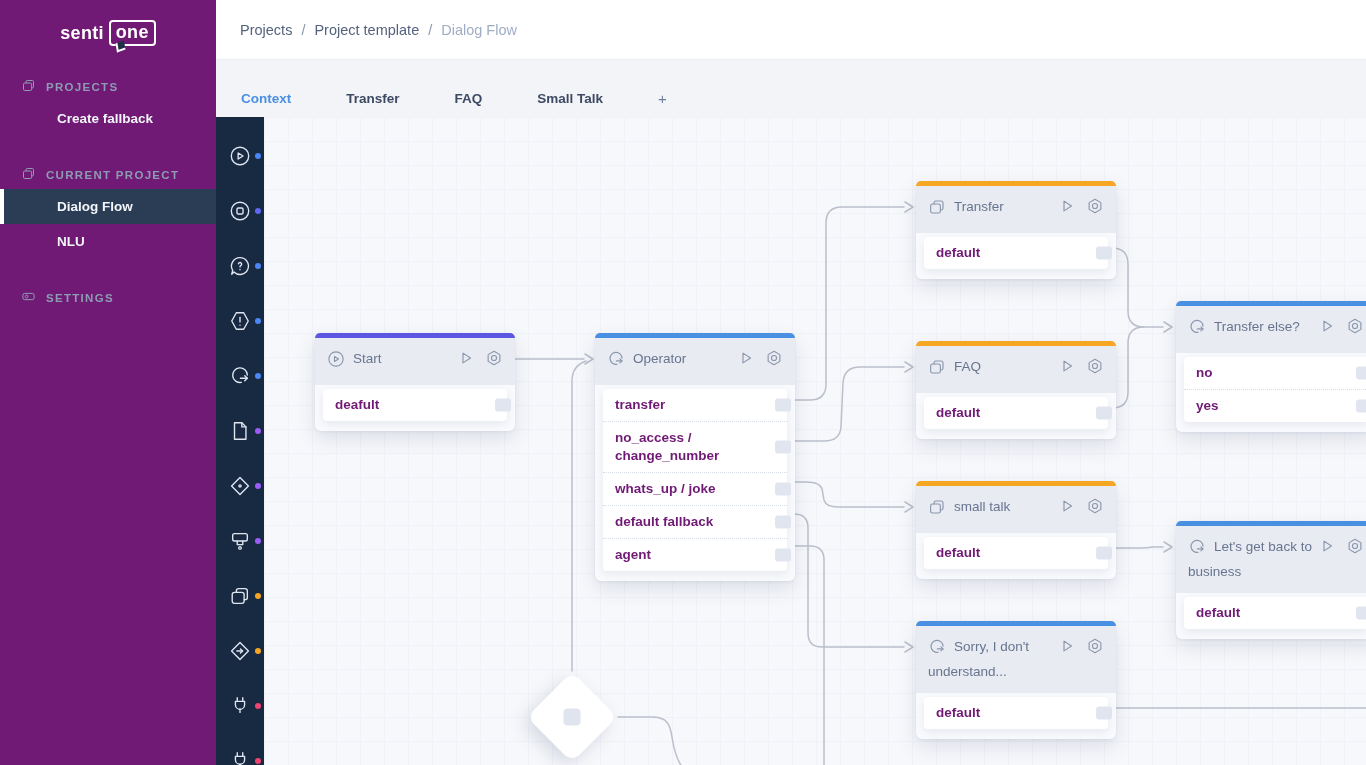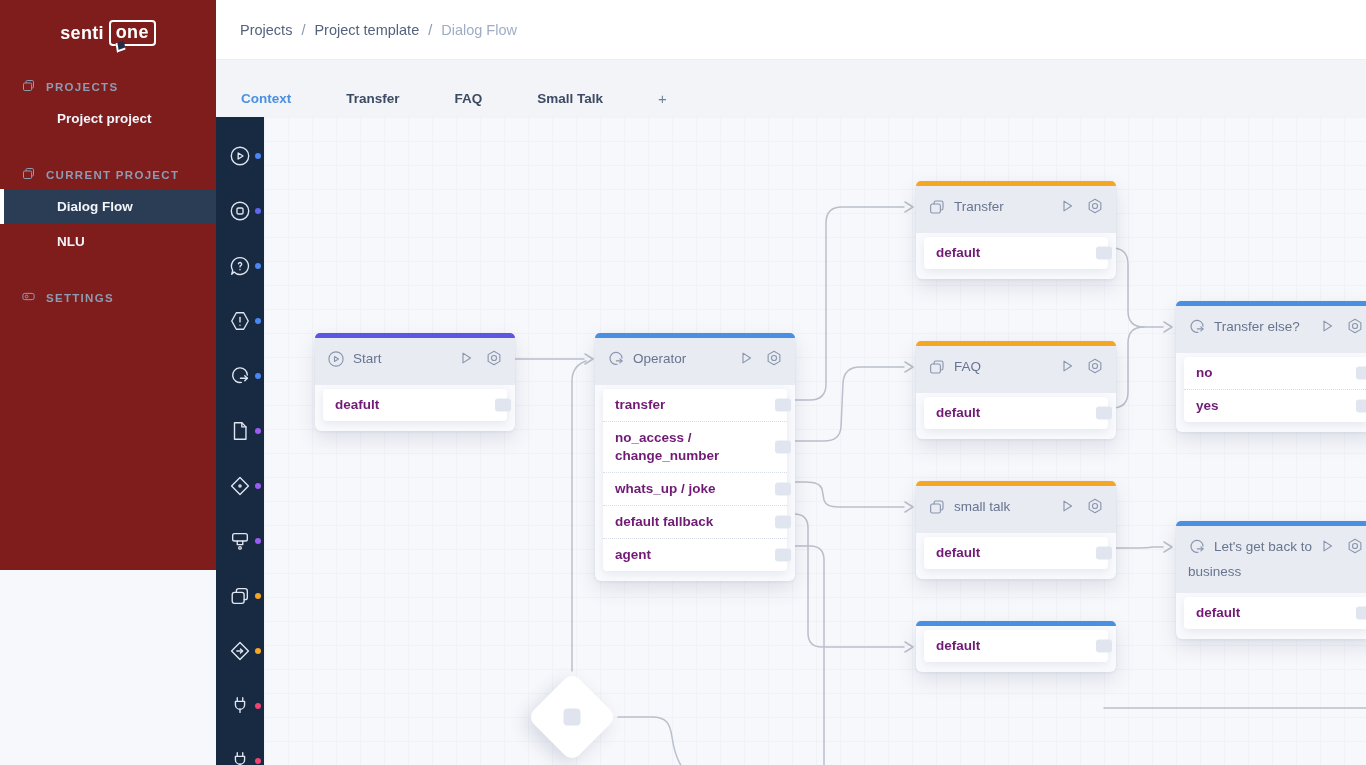--- a/index.html
+++ b/index.html
@@ -1,21 +1,21 @@
 <!DOCTYPE html>
 <html><head>
 <meta charset="utf-8">
 <style>
   * { margin:0; padding:0; box-sizing:border-box; }
   html,body { width:1366px; height:765px; overflow:hidden;
     font-family:"Liberation Sans", sans-serif; background:#f7f8fb; }
 
   
-  .sidebar { position:absolute; left:0; top:0; width:216px; height:570px;
-    background:#7f1d1d; color:#fff; z-index:5; }
+  .sidebar { position:absolute; left:0; top:0; width:216px; height:765px;
+    background:#701a75; color:#fff; z-index:5; }
   .logo { display:flex; justify-content:center; align-items:center; gap:2px;
     margin-top:18px; height:30px; font-size:18px; letter-spacing:.3px; }
   .logo-senti { font-weight:600; color:#fff; }
   .logo-one { position:relative; font-weight:700; border:2px solid #fff;
     border-radius:4px; padding:0 5px 1px; margin-left:3px; }
   .logo-one::after { content:""; position:absolute; left:5px; bottom:-7px;
     width:7px; height:7px; background:#1f3048; border-left:2px solid #fff;
     border-bottom:2px solid #fff; transform:rotate(-20deg) skewX(-10deg); }
   .nav-section { margin-top:24px; }
   .nav-head { display:flex; align-items:center; gap:10px; padding:6px 0 6px 21px;
@@ -99,21 +99,21 @@
   <div class="nav-section">
     <div class="nav-head">
       <span>
         <svg width="15" height="15" viewBox="0 0 24 24">
             <rect x="4" y="8" width="13" height="12" rx="2"></rect>
             <path d="M8 8V6a2 2 0 0 1 2-2h8a2 2 0 0 1 2 2v8a2 2 0 0 1-2 2h-1"></path>
           </svg>
       </span>
       <span>PROJECTS</span>
     </div>
-    <div class="nav-item">Project project</div>
+    <div class="nav-item">Create fallback</div>
   </div>
 
   <div class="nav-section">
     <div class="nav-head">
       <span>
         <svg width="15" height="15" viewBox="0 0 24 24">
             <rect x="4" y="8" width="13" height="12" rx="2"></rect>
             <path d="M8 8V6a2 2 0 0 1 2-2h8a2 2 0 0 1 2 2v8a2 2 0 0 1-2 2h-1"></path>
           </svg>
       </span>
@@ -431,20 +431,36 @@
       <div class="row">
             <span>default</span>
             <span class="port"></span>
           </div>
     </div>
       </div>
   </div>
 
   <div class="node" style="left:652px;top:504px">
     <div class="accent" style="background: rgb(74, 144, 226);"></div>
+    <div class="node-header">
+      <span class="nh-icon"><svg width="18" height="18" viewBox="0 0 24 24">
+            <path d="M20 11a8 8 0 1 0-6.5 8"></path>
+            <path d="M12.5 14.5H20"></path>
+            <path d="M17.2 11.7l2.8 2.8-2.8 2.8"></path>
+          </svg></span><span class="nh-title">Sorry, I don't understand...</span>
+      <span class="nh-actions">
+          <span><svg width="18" height="18" viewBox="0 0 24 24">
+              <path d="M8 5.5 18 12 8 18.5Z"></path>
+            </svg></span>
+          <span><svg width="18" height="18" viewBox="0 0 24 24">
+              <path d="M12 3l7.8 4.5v9L12 21l-7.8-4.5v-9L12 3Z"></path>
+              <circle cx="12" cy="12" r="3.4"></circle>
+            </svg></span>
+        </span>
+    </div>
     <div class="node-body">
         <div class="rows">
       <div class="row">
             <span>default</span>
             <span class="port"></span>
           </div>
     </div>
       </div>
   </div>
 

